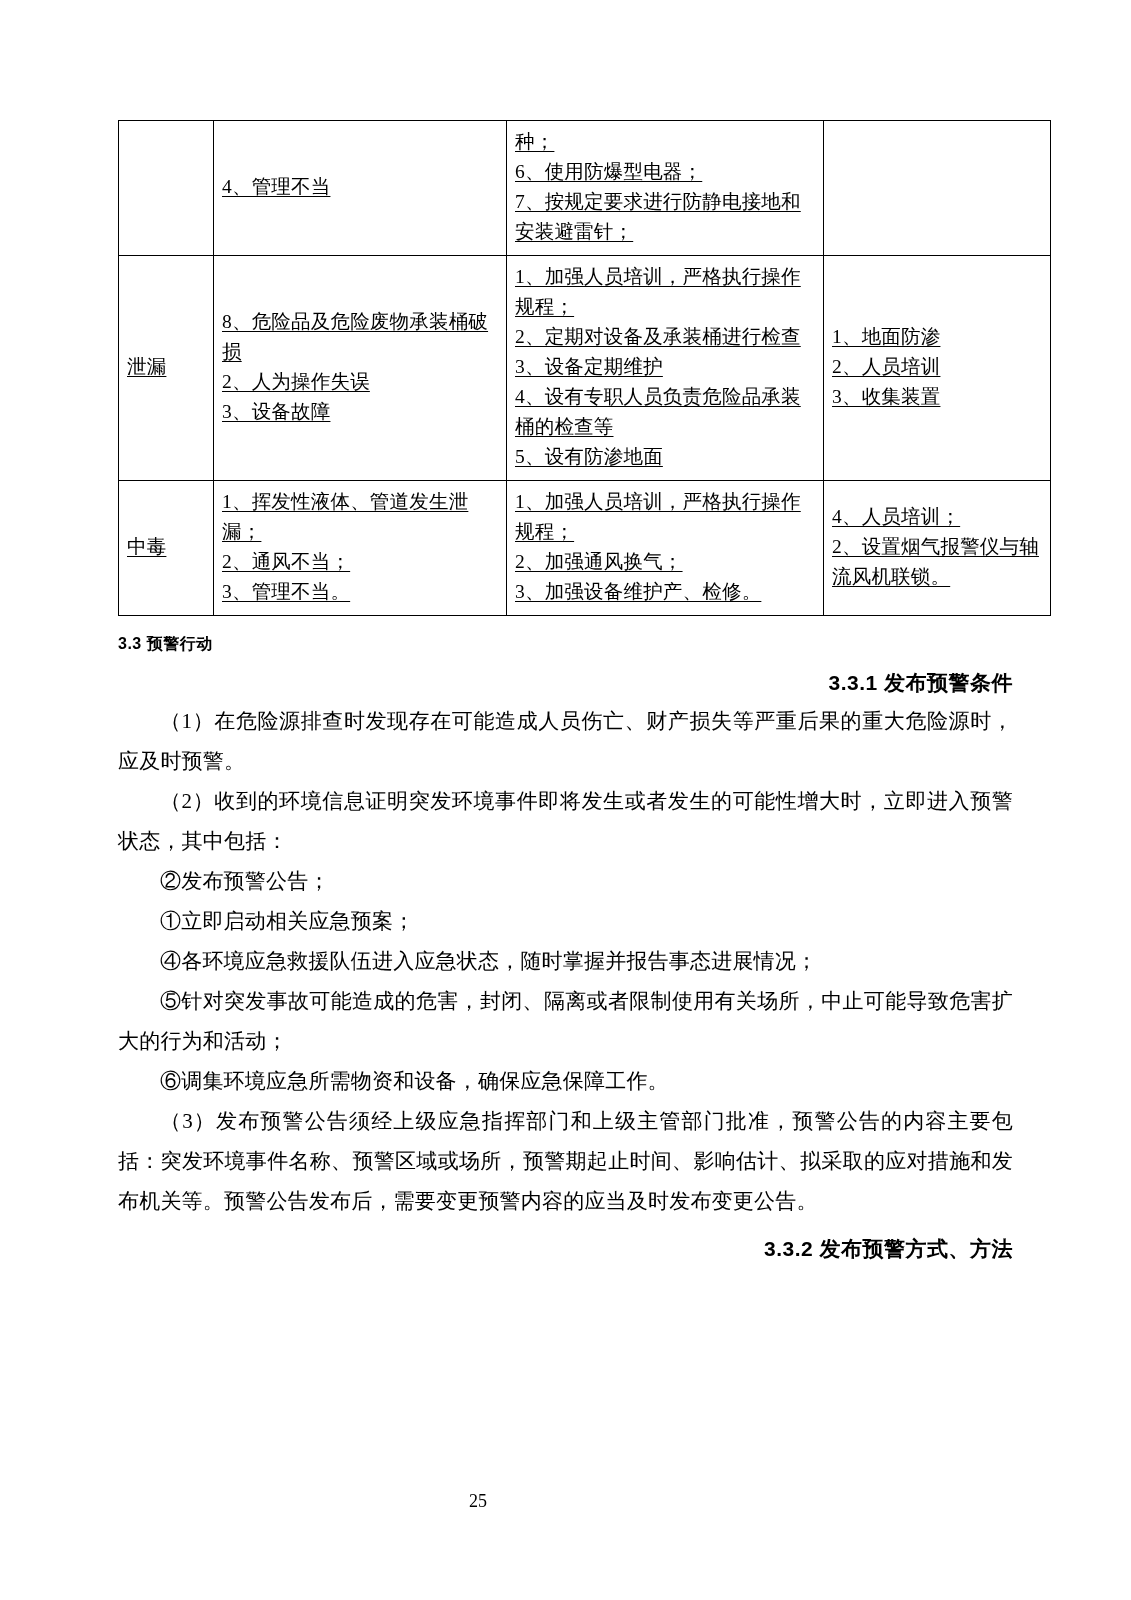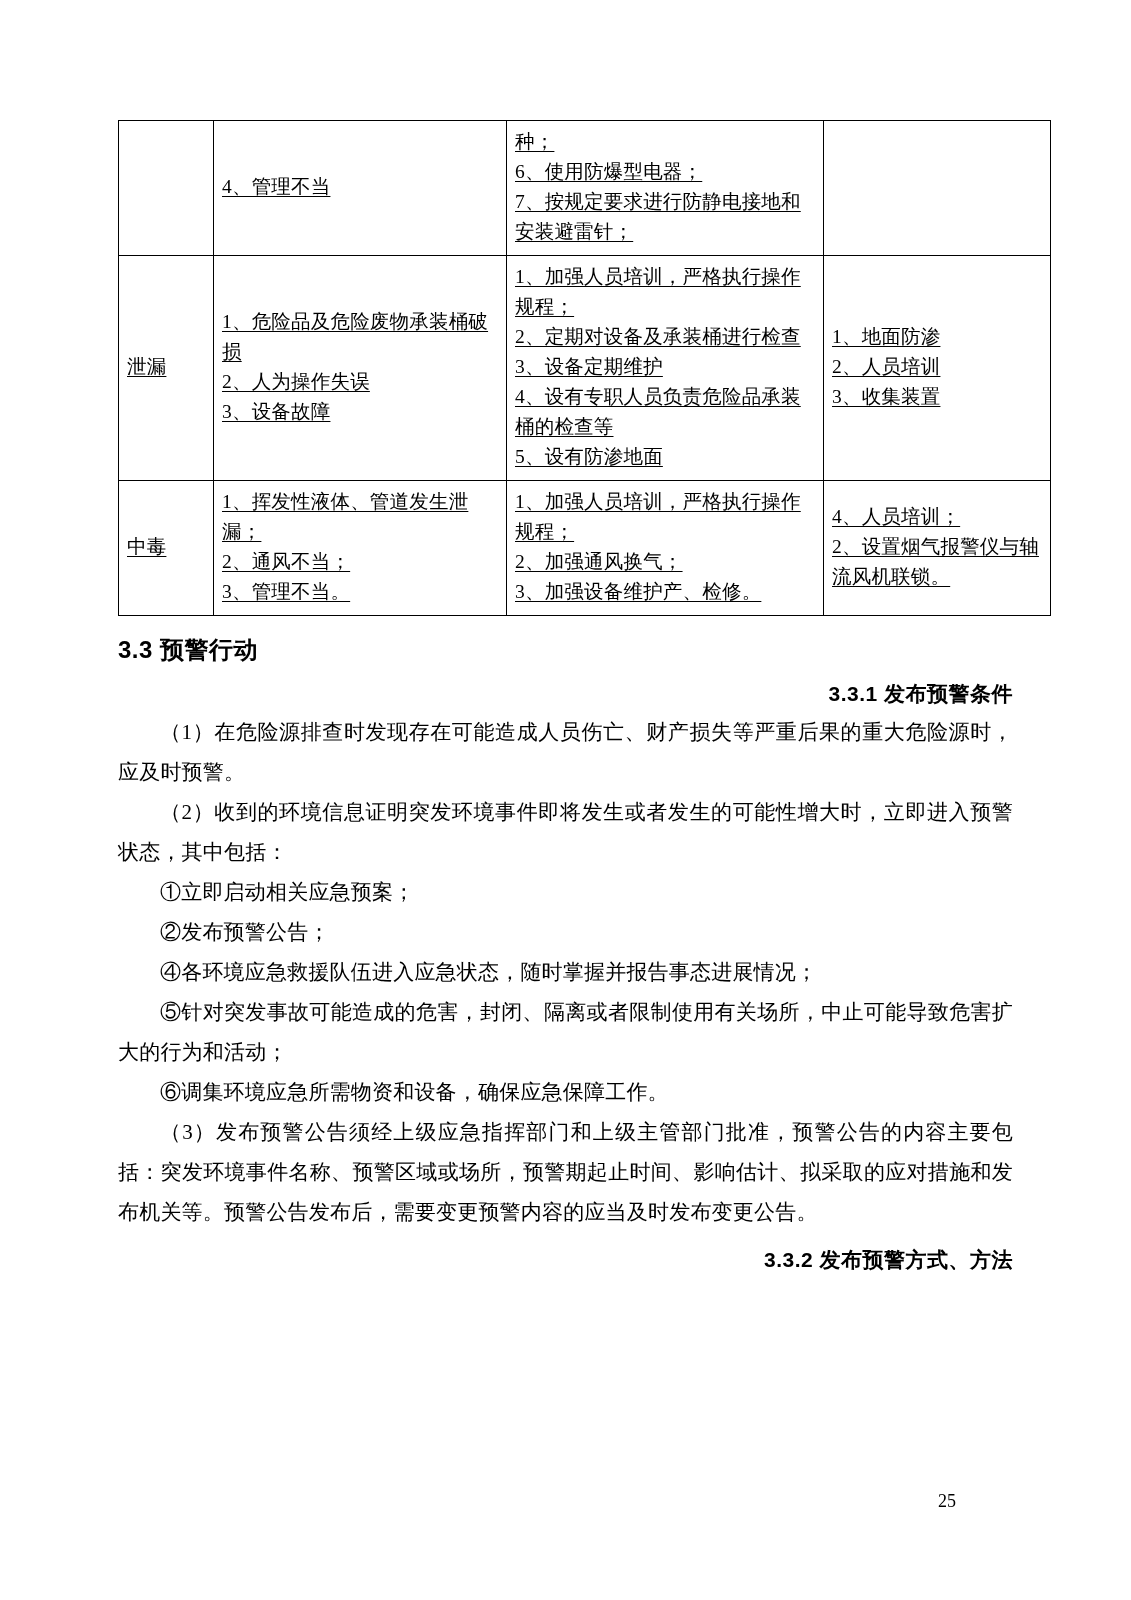--- a/index.html
+++ b/index.html
@@ -49,21 +49,21 @@
   .cell-line { display: block; white-space: pre-wrap; }
   .u { text-decoration: underline; text-underline-offset: 3px; }
 
   
   .first-row td { border-top: 1.5px solid #000; }
 
   
   h2.heading {
     font-family: "Liberation Sans", "DejaVu Sans", sans-serif;
     font-weight: bold;
-    font-size: 24px;
+    font-size: 16px;
     margin: 18px 0 4px 0;
     letter-spacing: 0.5px;
   }
   h3.subheading {
     font-family: "Liberation Sans", "DejaVu Sans", sans-serif;
     font-weight: bold;
     font-size: 21px;
     margin: 14px 0 4px 0;
     letter-spacing: 0.5px;
     text-align: right;
@@ -76,21 +76,21 @@
     text-justify: inter-ideograph;
     letter-spacing: 0.2px;
   }
   p.indent { text-indent: 2em; }
 
   .page-number {
     position: absolute;
     bottom: 88px;
     left: 0;
     width: 956px;
-    text-align: right;
+    text-align: center;
     font-size: 18px;
     font-family: "Liberation Serif", serif;
   }
 </style>
 </head>
 <body>
 
 <div class="page">
 
   <table class="risk-table">
@@ -108,21 +108,21 @@
           <span class="cell-line u">7、按规定要求进行防静电接地和安装避雷针；</span>
         </td>
         <td class="col-extra"></td>
       </tr>
 
       <tr>
         <td class="col-type">
           <span class="cell-line u">泄漏</span>
         </td>
         <td class="col-cause">
-          <span class="cell-line u">1、危险品及危险废物承装桶破损</span>
+          <span class="cell-line u">8、危险品及危险废物承装桶破损</span>
           <span class="cell-line u">2、人为操作失误</span>
           <span class="cell-line u">3、设备故障</span>
         </td>
         <td class="col-measure">
           <span class="cell-line u">1、加强人员培训，严格执行操作规程；</span>
           <span class="cell-line u">2、定期对设备及承装桶进行检查</span>
           <span class="cell-line u">3、设备定期维护</span>
           <span class="cell-line u">4、设有专职人员负责危险品承装桶的检查等</span>
           <span class="cell-line u">5、设有防渗地面</span>
         </td>
@@ -154,22 +154,22 @@
       </tr>
     </tbody>
   </table>
 
   <h2 class="heading">3.3 预警行动</h2>
 
   <h3 class="subheading">3.3.1 发布预警条件</h3>
 
   <p class="para indent">（1）在危险源排查时发现存在可能造成人员伤亡、财产损失等严重后果的重大危险源时，应及时预警。</p>
   <p class="para indent">（2）收到的环境信息证明突发环境事件即将发生或者发生的可能性增大时，立即进入预警状态，其中包括：</p>
+  <p class="para indent">②发布预警公告；</p>
   <p class="para indent">①立即启动相关应急预案；</p>
-  <p class="para indent">②发布预警公告；</p>
   <p class="para indent">④各环境应急救援队伍进入应急状态，随时掌握并报告事态进展情况；</p>
   <p class="para indent">⑤针对突发事故可能造成的危害，封闭、隔离或者限制使用有关场所，中止可能导致危害扩大的行为和活动；</p>
   <p class="para indent">⑥调集环境应急所需物资和设备，确保应急保障工作。</p>
   <p class="para indent">（3）发布预警公告须经上级应急指挥部门和上级主管部门批准，预警公告的内容主要包括：突发环境事件名称、预警区域或场所，预警期起止时间、影响估计、拟采取的应对措施和发布机关等。预警公告发布后，需要变更预警内容的应当及时发布变更公告。</p>
 
   <h3 class="subheading">3.3.2 发布预警方式、方法</h3>
 
   <div class="page-number">25</div>
 </div>
 

